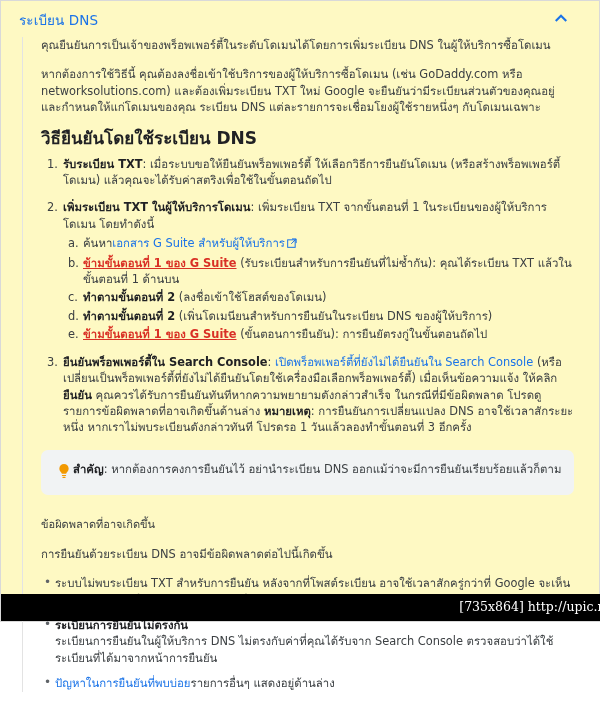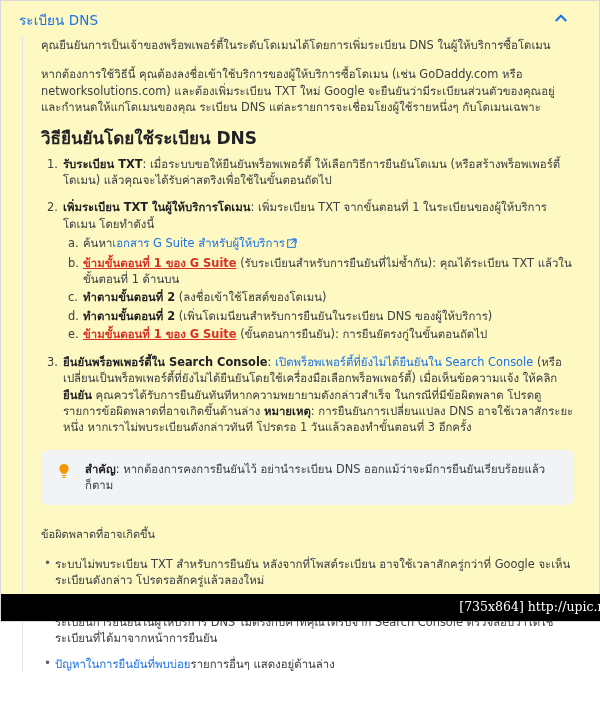--- a/index.html
+++ b/index.html
@@ -129,21 +129,20 @@
   }
 
   
   .tipbox {
     margin: 14px 0 0 0;
     background: #f1f3f4;
     border-radius: 7px;
     padding: 11px 12px 11px 14px;
     display: flex;
     align-items: flex-start;
-    gap: 12px;
     box-sizing: border-box;
   }
   .bulb { flex: 0 0 18px; margin-top: 1px; }
   .tipbox .tx { flex: 1 1 auto; }
 
   
   .sec-title {
     font-size: 11px;
     color: #3c4043;
     margin: 22px 0 13px 0;
@@ -260,20 +259,21 @@
           <rect x="9.2" y="17.2" width="5.6" height="1.6" rx="0.6" fill="#f29900"></rect>
           <rect x="9.8" y="19.6" width="4.4" height="1.6" rx="0.8" fill="#f29900"></rect>
         </svg>
       </span>
       <div class="tx">
         <b>สำคัญ</b><span>: หากต้องการคงการยืนยันไว้ อย่านำระเบียน DNS ออกแม้ว่าจะมีการยืนยันเรียบร้อยแล้วก็ตาม</span>
       </div>
     </div>
 
     <div class="sec-title">ข้อผิดพลาดที่อาจเกิดขึ้น</div>
+    <p class="para">การยืนยันด้วยระเบียน DNS อาจมีข้อผิดพลาดต่อไปนี้เกิดขึ้น</p>
 
     <ul class="errs">
       <li>
         <div class="tx">ระบบไม่พบระเบียน TXT สำหรับการยืนยัน หลังจากที่โพสต์ระเบียน อาจใช้เวลาสักครู่กว่าที่ Google จะเห็นระเบียนดังกล่าว โปรดรอสักครู่แล้วลองใหม่</div>
       </li>
       <li>
         <div class="err-title">ระเบียนการยืนยันไม่ตรงกัน</div>
         <div class="tx">ระเบียนการยืนยันในผู้ให้บริการ DNS ไม่ตรงกับค่าที่คุณได้รับจาก Search Console ตรวจสอบว่าได้ใช้ระเบียนที่ได้มาจากหน้าการยืนยัน</div>
       </li>
       <li>

